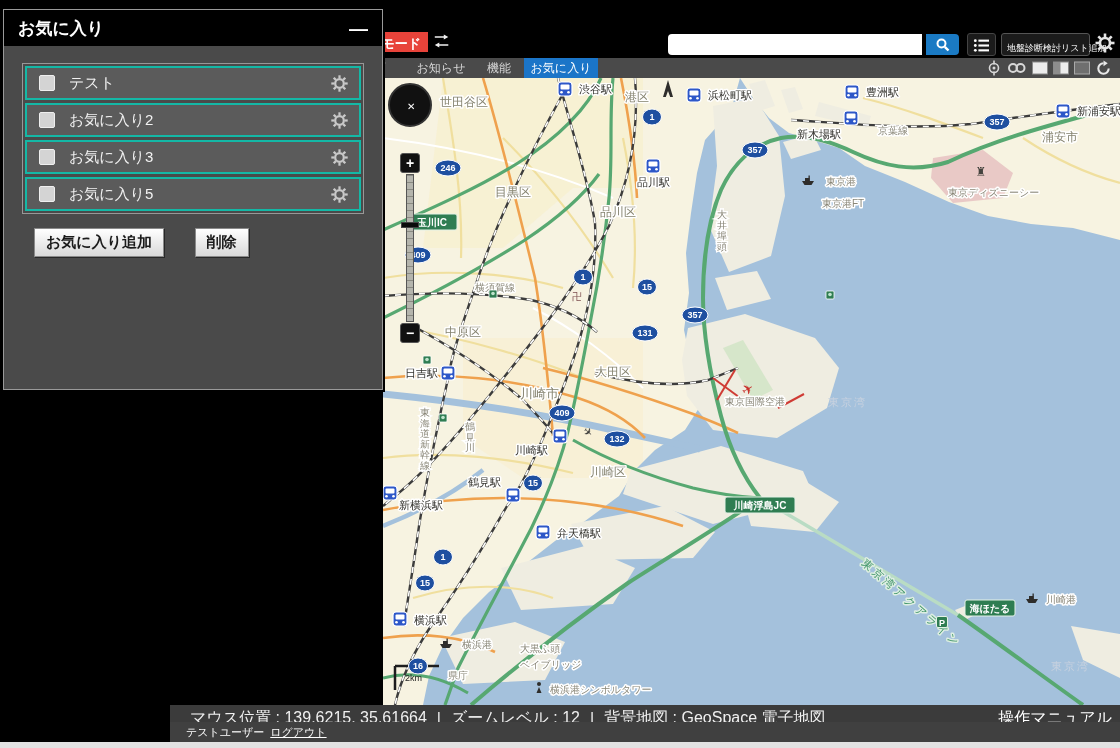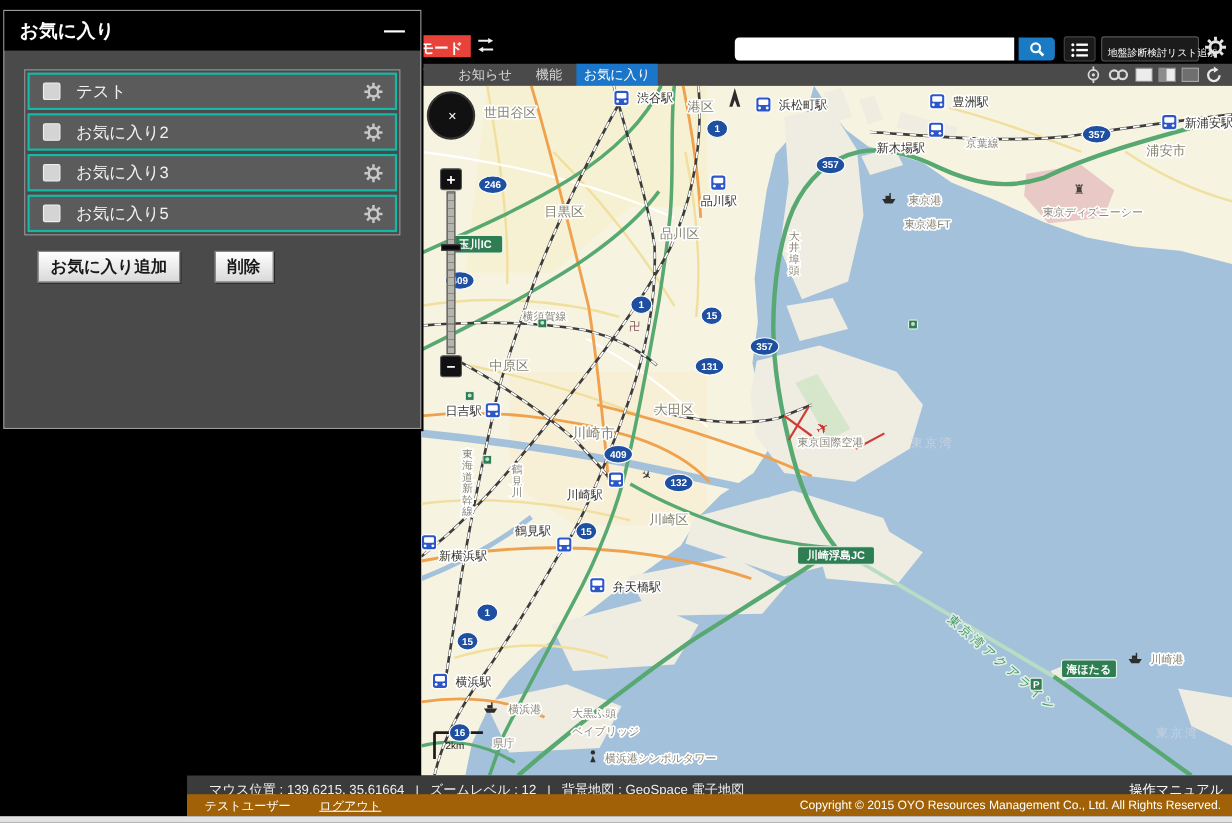--- a/index.html
+++ b/index.html
@@ -59,26 +59,26 @@
   #zoom-in-button { top:75px; }
   #zoom-out-button { top:245px; }
   #zoom-track { position:absolute; left:23px; top:96px; width:8px; height:148px; background:#9a9a92;
     border:1px solid #555;
     background-image:repeating-linear-gradient(to bottom,#8a8a82 0,#8a8a82 1px,#b5b5ad 1px,#b5b5ad 7px); }
   #zoom-handle { position:absolute; left:18px; top:144px; width:18px; height:6px; background:#0a0a0a;
     border:1px solid #444; cursor:pointer; }
 
   
   #statusbar { position:absolute; left:0; top:705px; width:950px; height:27px; background:#3b3b3b;
-    color:#f0f0f0; font-size:12px; display:flex; align-items:center; padding:0 8px 0 20px; gap:10px; }
+    color:#f0f0f0; font-size:16px; display:flex; align-items:center; padding:0 8px 0 20px; gap:10px; }
   #manual-link { margin-left:auto; text-decoration:underline; color:#fff; cursor:pointer; }
 
   
-  #footer { position:absolute; left:0; top:722px; width:950px; height:20px; background:#a16207;
-    color:#fff; font-size:11px; display:flex; align-items:center; padding:0 10px 0 16px; gap:26px; }
+  #footer { position:absolute; left:0; top:722px; width:950px; height:20px; background:#404040;
+    color:#fff; font-size:11px; display:flex; align-items:center; padding:0 10px 0 16px; gap:6px; }
   #logout-link { text-decoration:underline; cursor:pointer; }
   #copyright { margin-left:auto; }
   #bottom-strip { position:absolute; left:0; top:742px; width:1120px; height:6px; background:#e2e2e2; }
 
   
   #fav-panel { position:absolute; left:3px; top:9px; width:380px; height:381px; background:#4a4a4a;
     border:1px solid #9a9a9a; box-shadow:0 0 0 2px #000; z-index:30; }
   #fav-titlebar { height:36px; background:#000; display:flex; align-items:center; padding:0 14px; }
   #fav-title { color:#fff; font-size:17px; font-weight:bold; }
   #fav-minimize { margin-left:auto; color:#fff; font-size:19px; font-weight:bold; cursor:pointer; line-height:19px; }
@@ -516,21 +516,20 @@
     <span>|</span>
     <span>ズームレベル : 12</span>
     <span>|</span>
     <span>背景地図 : GeoSpace 電子地図</span>
     <span id="manual-link">操作マニュアル</span>
   </div>
 
   <div id="footer">
     <span>テストユーザー</span>
     <span id="logout-link">ログアウト</span>
-    <span id="copyright">Copyright © 2015 OYO Resources Management Co., Ltd. All Rights Reserved.</span>
   </div>
 </div>
 
 <div id="bottom-strip"></div>
 
 <div id="fav-panel">
   <div id="fav-titlebar">
     <span id="fav-title">お気に入り</span>
     <span id="fav-minimize">—</span>
   </div>

